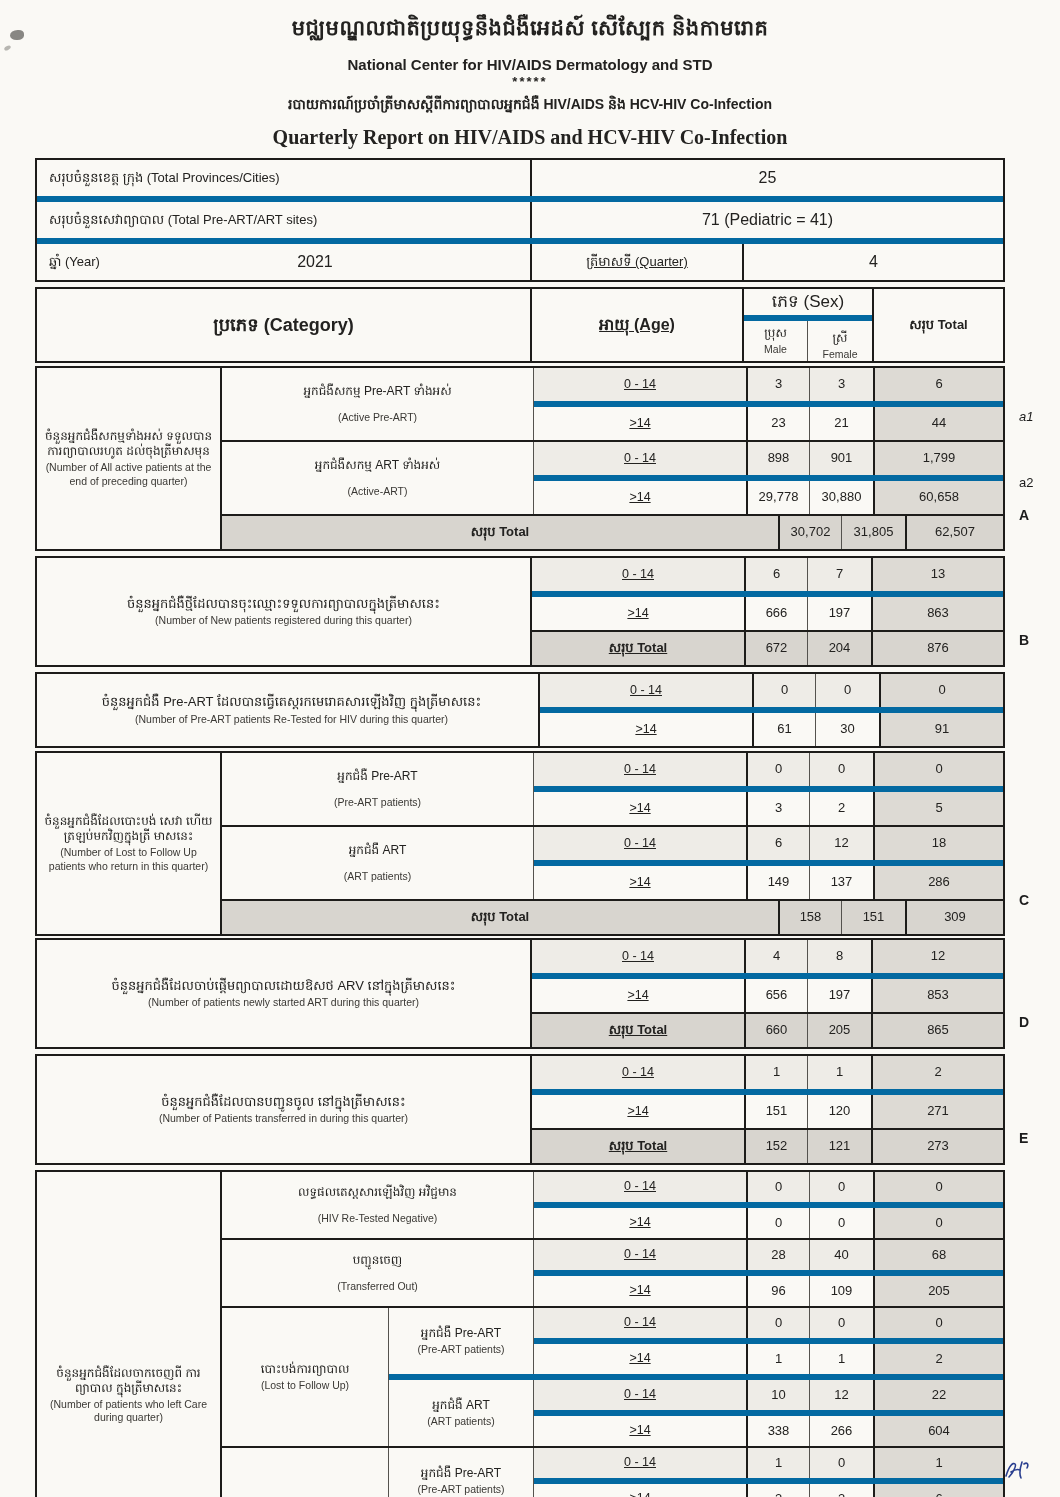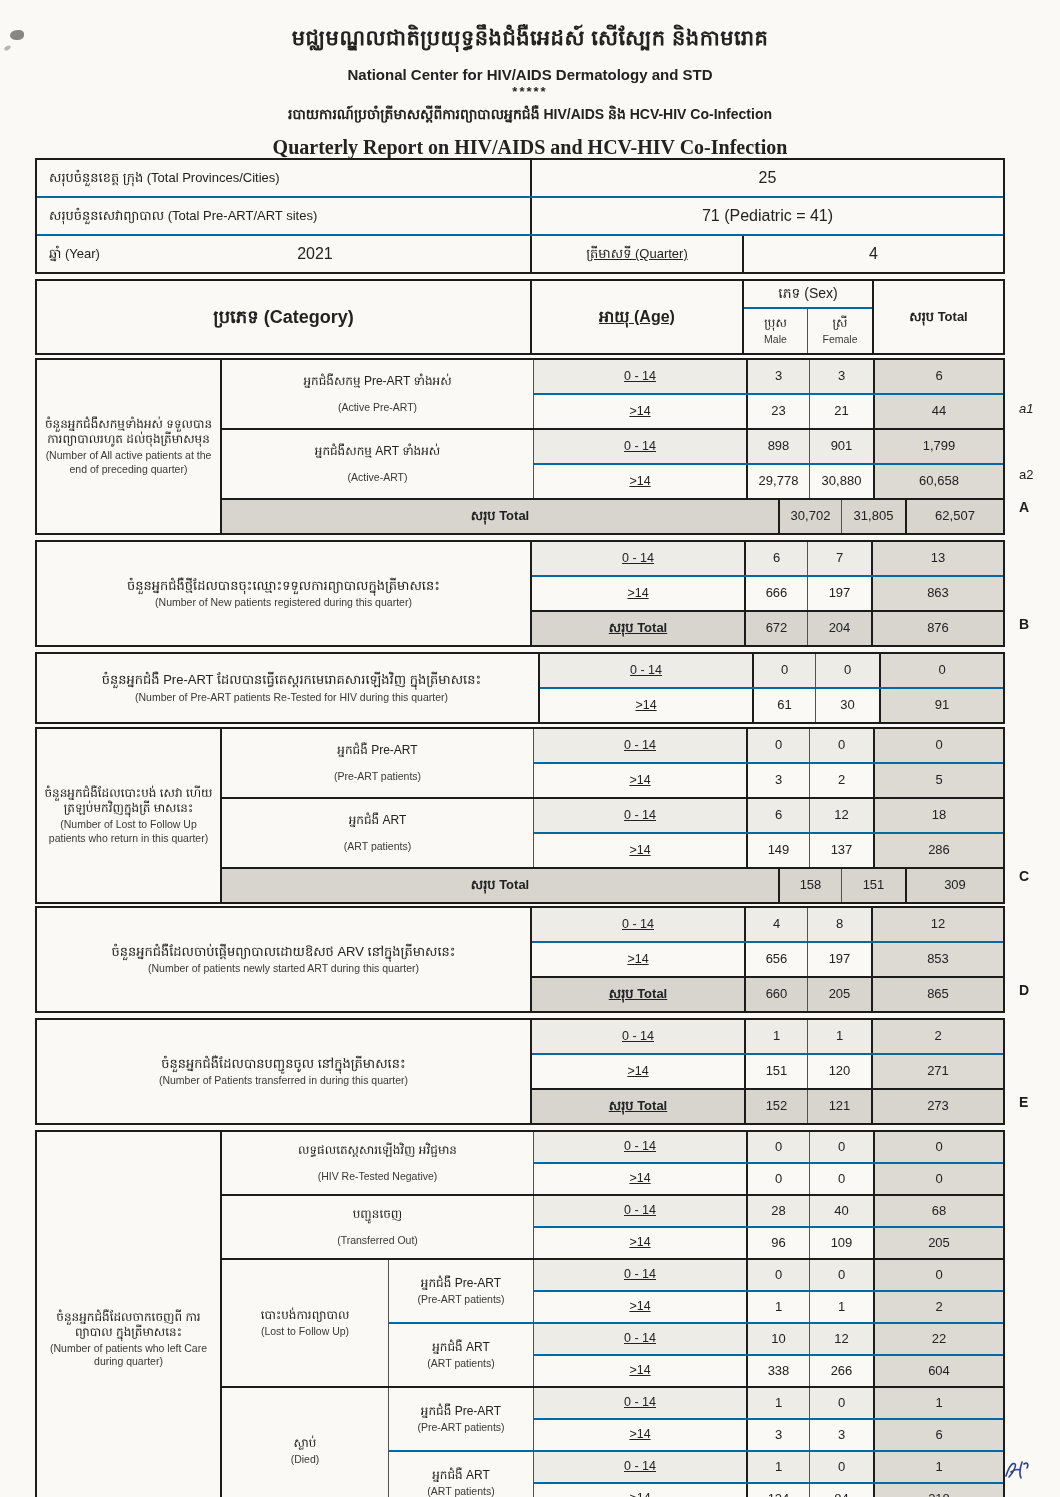--- a/index.html
+++ b/index.html
@@ -2,35 +2,35 @@
 <html><head>
 <meta charset="utf-8">
 <style>
   html,body{margin:0;padding:0;background:#e8e6e1;}
   .page{position:relative;width:1060px;height:1497px;margin:0 auto;background:#faf9f5;
         font-family:"Liberation Sans","DejaVu Sans",sans-serif;color:#232220;overflow:hidden;}
   
   .smudge1{position:absolute;left:10px;top:30px;width:14px;height:10px;background:#6b6a66;border-radius:60% 40% 50% 50%;opacity:.8}
   .smudge2{position:absolute;left:4px;top:46px;width:7px;height:4px;background:#8a8984;border-radius:50%;opacity:.6;transform:rotate(-30deg)}
   
-  .hdr{height:158px;text-align:center;padding-top:24px;box-sizing:border-box;}
+  .hdr{height:158px;text-align:center;padding-top:14px;box-sizing:border-box;}
   .t-kh{font-size:21px;font-weight:bold;letter-spacing:.5px;}
   .t-en{font-size:15px;font-weight:bold;margin-top:11px;}
   .stars{font-size:13px;font-weight:bold;letter-spacing:2px;margin-top:1px;}
   .s-kh{font-size:14px;font-weight:bold;margin-top:6px;}
   .s-en{font-family:"Liberation Serif","DejaVu Serif",serif;font-size:20px;font-weight:bold;margin-top:10px;}
   
   .wrap{margin-left:35px;width:970px;}
   .blk{position:relative;border:2px solid #1d1c1a;box-sizing:border-box;background:#faf9f5;}
   .row{display:flex;align-items:stretch;}
   .col{display:flex;flex-direction:column;}
   .c{box-sizing:border-box;display:flex;flex-direction:column;align-items:center;justify-content:center;
      text-align:center;overflow:hidden;line-height:1.25;}
   .bl{border-left:1px solid #54524e;} .bL{border-left:2px solid #1d1c1a;}
-  .bt{border-top:2px solid #0369a1;}  .bT{border-top:2px solid #1d1c1a;}
+  .bt{border-top:6px solid #0369a1;}  .bT{border-top:2px solid #1d1c1a;}
   .h33{height:33px;} .h30{height:30px;} .h36{height:36px;}
   .kh{font-size:13px;} .khs{font-size:12px;} .khb{font-size:13px;font-weight:bold;}
   .en{font-size:10.5px;color:#3a3834;margin-top:2px;}
   .num{font-size:13px;} .agec{font-size:12.5px;}
   .big{font-size:16px;}
   .sh0{background:#eeece7;}      
   .sht{background:#dddad4;}      
   .trow{background:#d8d5cf;}     
   .lblL{align-items:flex-start;text-align:right;padding-left:12px;}
   .oc{padding:2px 4px;}
@@ -75,27 +75,27 @@
         <div class="c bL wAge kh">ត្រីមាសទី (Quarter)</div>
         <div class="c bL wT big">4</div>
       </div>
     </div>
 
     <div class="blk" style="margin-top:5px;">
       <div class="row" style="height:72px;">
         <div class="c wA" style="font-size:18px;font-weight:bold;">ប្រភេទ (Category)</div>
         <div class="c bL wAge" style="font-size:16px;font-weight:bold;">អាយុ (Age)</div>
         <div class="col bL" style="width:128px;">
-          <div class="c" style="height:26px;font-size:14px;">ភេទ (Sex)</div>
+          <div class="c" style="height:26px;font-size:17px;">ភេទ (Sex)</div>
           <div class="row bt" style="flex:1;">
             <div class="c wM">
               <span class="khs">ប្រុស</span>
               <span class="en">Male</span>
             </div>
-            <div class="c bl" style="flex:1;">
+            <div class="c bl" style="flex:1;justify-content:flex-end;">
               <span class="khs">ស្រី</span>
               <span class="en">Female</span>
             </div>
           </div>
         </div>
         <div class="c bL wT khb">សរុប Total</div>
       </div>
     </div>
 
     <div class="blk" style="margin-top:3px;">

